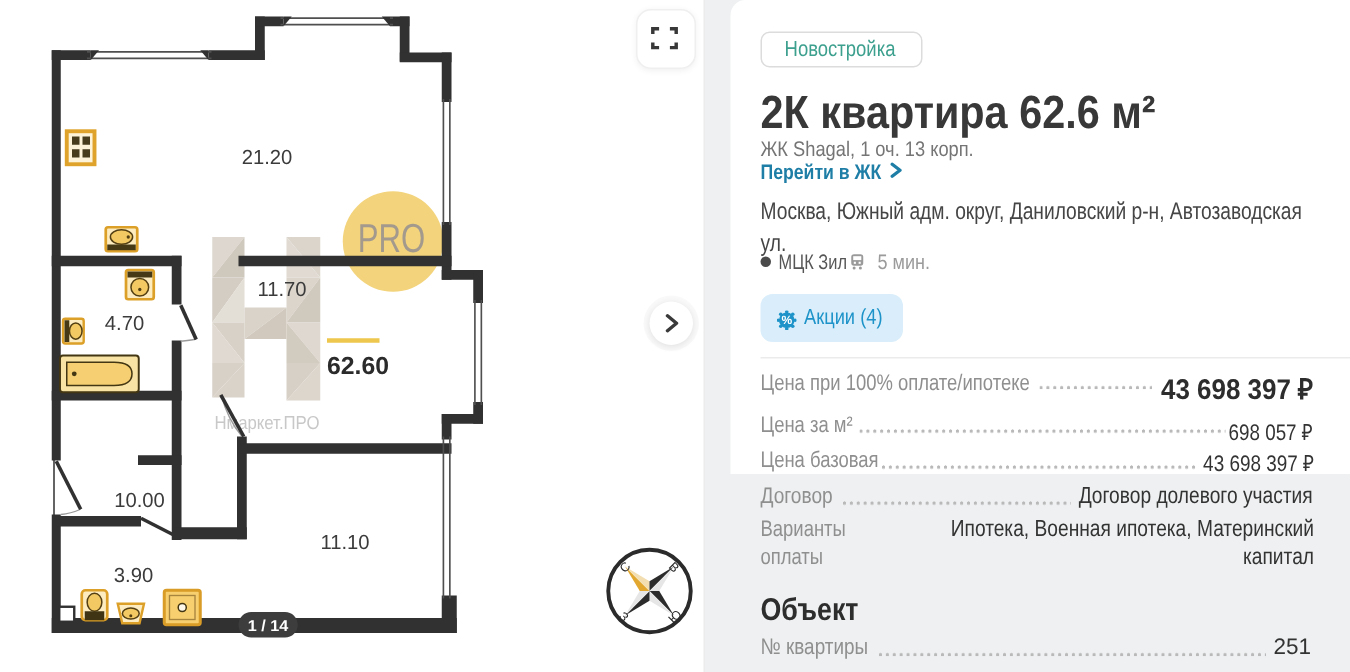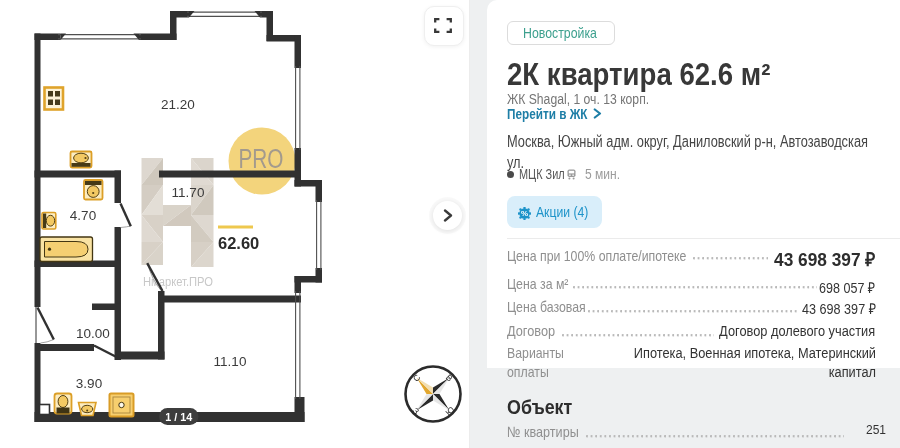--- a/index.html
+++ b/index.html
@@ -1,19 +1,19 @@
 <!DOCTYPE html>
 <html><head>
 <meta charset="utf-8">
 <style>
   html,body{margin:0;padding:0;}
   body{width:900px;height:448px;background:#eef0f1;font-family:"Liberation Sans",sans-serif;overflow:hidden;position:relative;}
   .card{position:absolute;background:#fff;}
   #plancard{left:0;top:0;width:469px;height:448px;border-right:1px solid #ececec;}
-  #infocard{left:487px;top:0;width:413px;height:368px;border-top-left-radius:10px;}
+  #infocard{left:487px;top:0;width:413px;height:316px;border-top-left-radius:10px;}
   .abs{position:absolute;}
   .tl{transform-origin:0 0;white-space:nowrap;}
   .tr{transform-origin:100% 0;}
   .lbl{color:#8f8f8f;font-size:15px;white-space:nowrap;transform:scaleX(0.82);}
   .val{color:#333;font-size:15px;white-space:nowrap;}
   .dots{height:3px;background-image:radial-gradient(circle at 1px 1.4px,#b9b9b9 1px,rgba(0,0,0,0) 1.3px);background-size:4.6px 3px;background-repeat:repeat-x;}
 </style>
 </head>
 <body>
 
@@ -330,14 +330,14 @@
   <div class="abs dots" style="left:75px;width:152px;top:333.5px;"></div>
   <div class="abs val tr" style="right:24.5px;top:322px;font-size:15.5px;transform:scaleX(0.825);">Договор долевого участия</div>
 
   <div class="abs lbl tl" style="left:20px;top:343.4px;width:90px;line-height:19px;white-space:normal;">Варианты оплаты</div>
   <div class="abs tr" style="right:24.5px;top:343.3px;width:300px;font-size:15.5px;color:#333;line-height:19px;text-align:right;transform:scaleX(0.825);white-space:normal;">Ипотека, Военная ипотека, Материнский капитал</div>
 
   <div class="abs tl" style="left:20px;top:395px;font-size:21px;font-weight:bold;color:#2d2d2d;transform:scaleX(0.85);">Объект</div>
 
   <div class="abs lbl tl" style="left:20px;top:423.4px;transform:scaleX(0.84);">№ квартиры</div>
   <div class="abs dots" style="left:99px;width:258px;top:434.5px;"></div>
-  <div class="abs val tr" style="right:14px;top:423.4px;font-size:12px;transform:scaleX(1);">251</div>
+  <div class="abs val tr" style="right:26px;top:423.4px;font-size:15px;transform:scaleX(1);">251</div>
 </div>
 
 </body></html>

